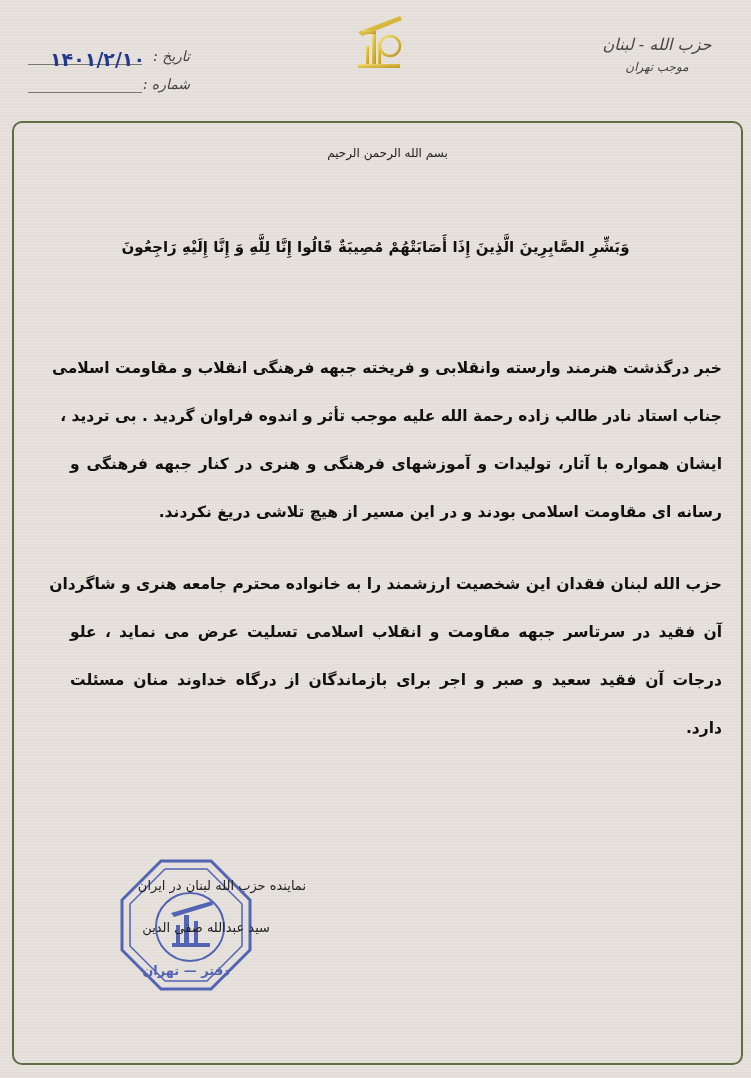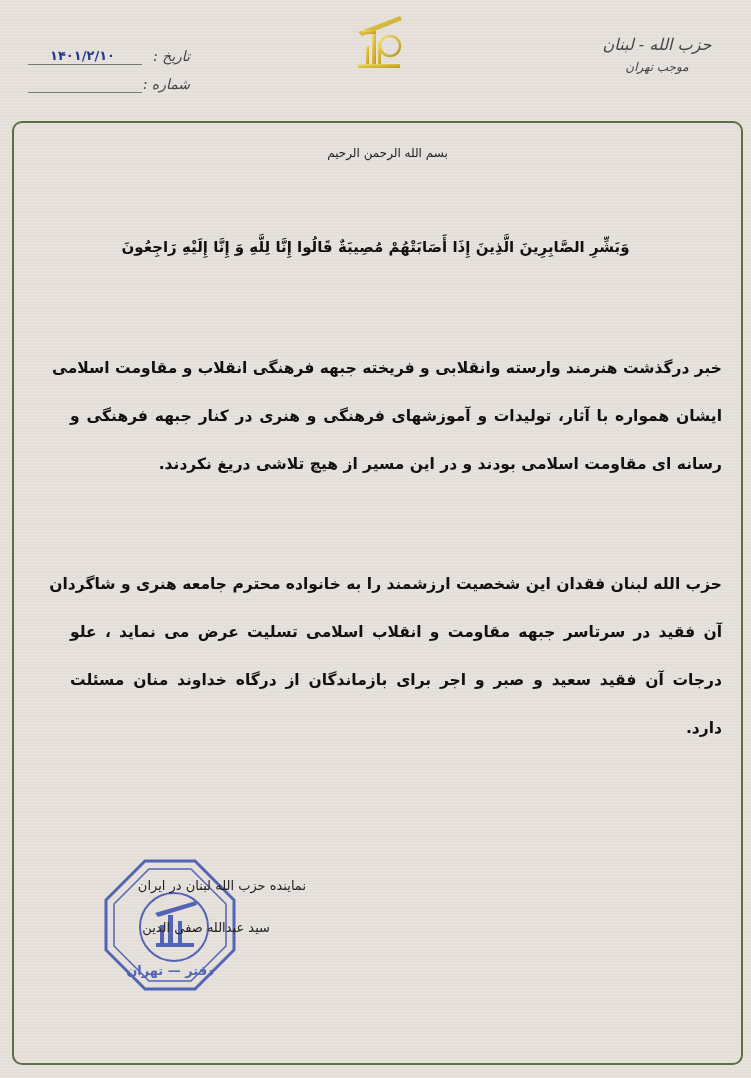--- a/index.html
+++ b/index.html
@@ -9,21 +9,21 @@
     background-image: repeating-linear-gradient(0deg, rgba(255,255,255,0.10) 0px, rgba(255,255,255,0.10) 1px, rgba(0,0,0,0.025) 2px, rgba(0,0,0,0) 3px);
     font-family: "DejaVu Sans", sans-serif;
     color: #111;
   }
   .hdr-date-block { position: absolute; left: 24px; top: 44px; width: 180px; height: 60px; }
   .hdr-row { position: absolute; left: 0; width: 180px; height: 20px; }
   .hdr-row.r1 { top: 4px; }
   .hdr-row.r2 { top: 32px; }
   .hdr-line { position: absolute; left: 4px; top: 16px; width: 114px; border-bottom: 1.5px solid #777; }
   .hdr-label { position: absolute; right: 14px; top: 0; font-family: "DejaVu Serif", serif; font-size: 14px; color: #444; direction: rtl; font-style: italic; }
-  .hdr-value { position: absolute; left: 26px; top: 0px; font-family: "DejaVu Sans", sans-serif; font-weight: bold; font-size: 13px; color: #233a8c; letter-spacing: 0.5px; direction: ltr; }
+  .hdr-value { position: absolute; left: 26px; top: 0px; font-family: "DejaVu Sans", sans-serif; font-weight: bold; font-size: 19px; color: #233a8c; letter-spacing: 0.5px; direction: ltr; }
 
   .logo { position: absolute; left: 350px; top: 10px; width: 60px; height: 62px; }
 
   .org-block { position: absolute; right: 14px; top: 34px; width: 160px; text-align: center; direction: rtl; font-family: "DejaVu Serif", serif; color: #444; font-style: italic; }
   .org-name { font-size: 16px; line-height: 22px; }
   .org-office { font-size: 12px; line-height: 18px; margin-top: 2px; }
 
   .frame { position: absolute; left: 12px; top: 121px; width: 731px; height: 944px; border: 2.5px solid #5d6e45; border-radius: 10px; box-sizing: border-box; }
 
   .basmala { position: absolute; left: 0; width: 751px; top: 146px; text-align: center; direction: rtl; font-family: "DejaVu Sans", sans-serif; font-size: 12px; color: #222; padding-left: 12px; }
@@ -32,21 +32,21 @@
   .para { position: absolute; left: 38px; width: 684px; direction: rtl; text-align: right; font-family: "DejaVu Sans", sans-serif; font-weight: bold; font-size: 15.5px; color: #111; }
   .para .line { height: 48px; line-height: 48px; white-space: nowrap; text-align: justify; text-align-last: justify; margin-left: 32px; }
   .para .line.last { text-align-last: right; }
   .para1 { top: 344px; }
   .para2 { top: 560px; }
 
   .sign { position: absolute; left: 66px; top: 870px; width: 240px; direction: rtl; text-align: center; font-family: "DejaVu Sans", sans-serif; font-size: 13px; color: #222; }
   .sign .l1 { position: absolute; right: 0; top: 8px; width: 240px; text-align: right; }
   .sign .l2 { position: absolute; right: 36px; top: 50px; width: 190px; text-align: right; }
 
-  .seal { position: absolute; left: 100px; top: 855px; width: 140px; height: 140px; opacity: 0.85; }
+  .seal { position: absolute; left: 116px; top: 855px; width: 140px; height: 140px; opacity: 0.85; }
 </style>
 </head>
 <body>
 
 <div class="hdr-date-block">
   <div class="hdr-row r1">
     <div class="hdr-line"></div>
     <span class="hdr-value">۱۴۰۱/۲/۱۰</span>
     <span class="hdr-label">تاریخ :</span>
   </div>
@@ -82,20 +82,21 @@
 </div>
 
 <div class="frame"></div>
 
 <div class="basmala">بسم الله الرحمن الرحیم</div>
 
 <div class="verse">وَبَشِّرِ الصَّابِرِینَ الَّذِینَ إِذَا أَصَابَتْهُمْ مُصِیبَةٌ قَالُوا إِنَّا لِلَّهِ وَ إِنَّا إِلَیْهِ رَاجِعُونَ</div>
 
 <div class="para para1">
   <div class="line">خبر درگذشت هنرمند وارسته وانقلابی و فریخته جبهه فرهنگی انقلاب و مقاومت اسلامی</div>
+  <div class="line">جناب استاد نادر طالب زاده رحمة الله علیه موجب تأثر و اندوه فراوان گردید . بی تردید ،</div>
   <div class="line">ایشان همواره با آثار، تولیدات و آموزشهای فرهنگی و هنری در کنار جبهه فرهنگی و</div>
   <div class="line last">رسانه ای مقاومت اسلامی بودند و در این مسیر از هیچ تلاشی دریغ نکردند.</div>
 </div>
 
 <div class="para para2">
   <div class="line">حزب الله لبنان  فقدان این شخصیت ارزشمند را به خانواده محترم جامعه هنری و شاگردان</div>
   <div class="line">آن فقید در سرتاسر جبهه مقاومت و انقلاب اسلامی تسلیت عرض می نماید ، علو</div>
   <div class="line">درجات آن فقید سعید و صبر و اجر برای بازماندگان از درگاه خداوند منان مسئلت</div>
   <div class="line last">دارد.</div>
 </div>

